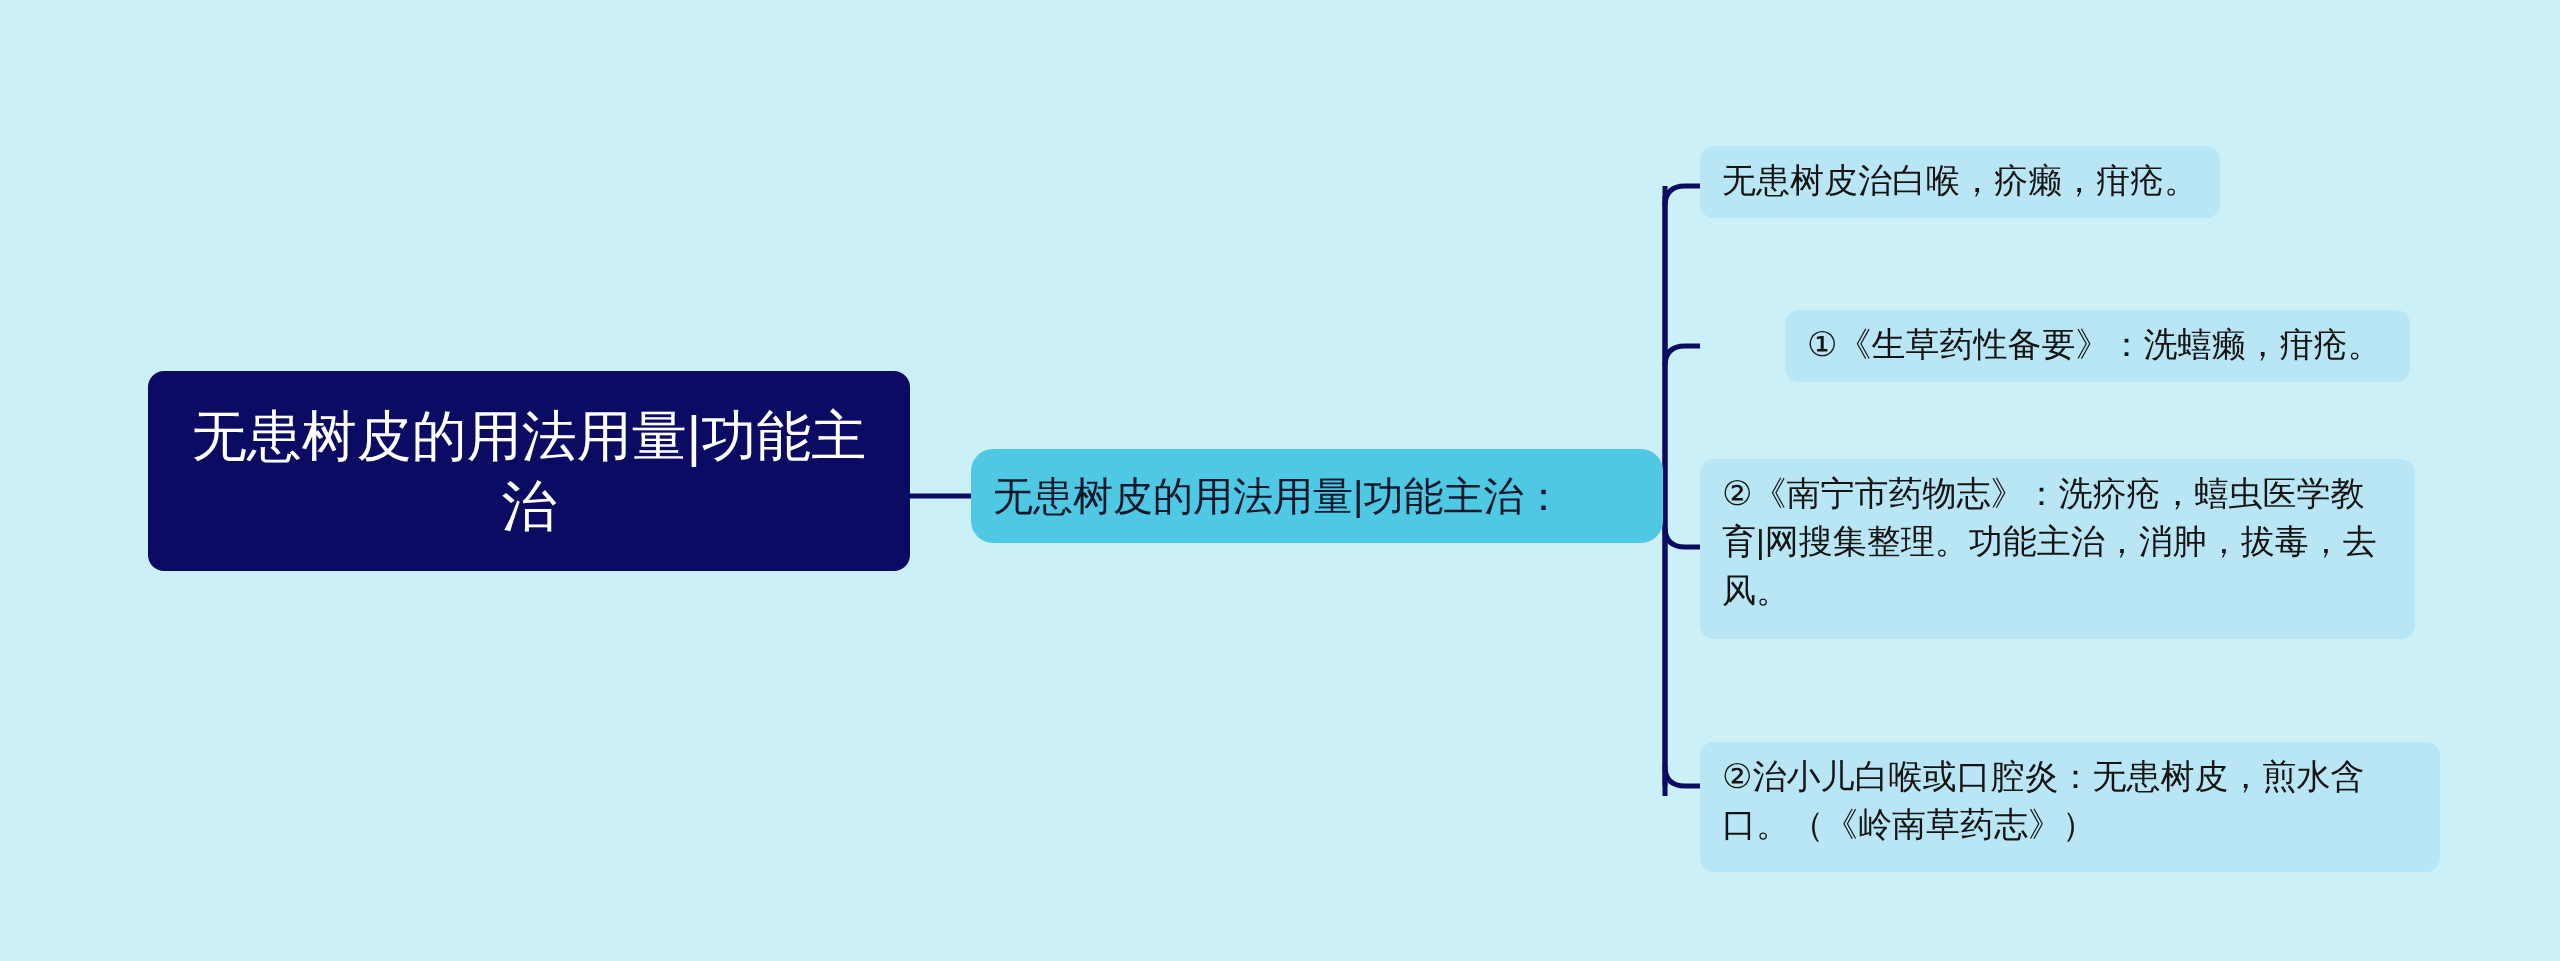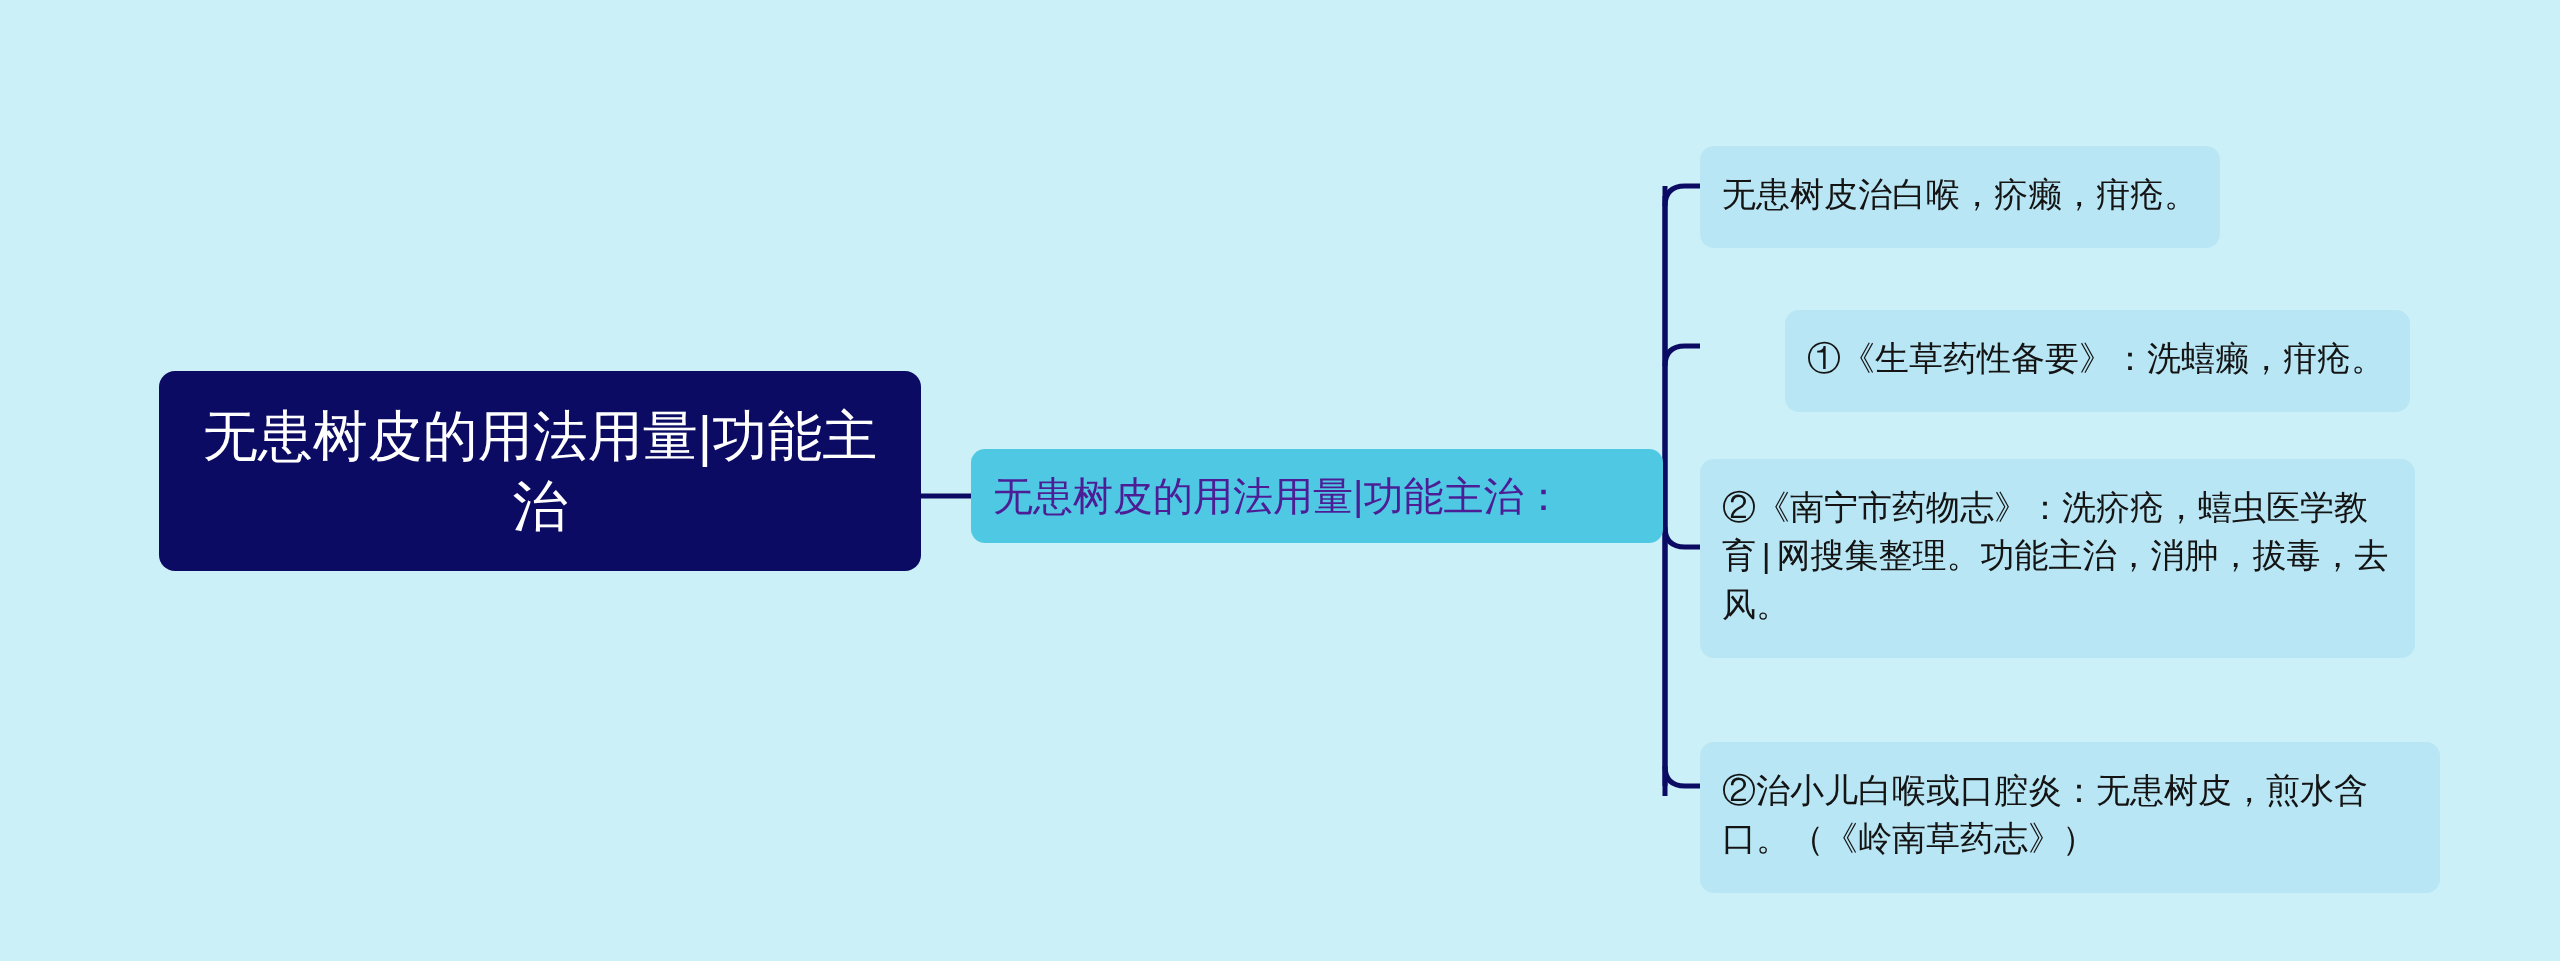--- a/index.html
+++ b/index.html
@@ -48,48 +48,46 @@
     width: 762px;
     height: 200px;
     background: #0b0b63;
     color: #ffffff;
     border-radius: 16px;
     justify-content: center;
     text-align: center;
     font-size: 55px;
     line-height: 1.28;
     padding: 10px 26px;
-    margin-left: 11px;
   }
 
   
   .node-branch {
     left: 971px;
     top: 449px;
     width: 692px;
     height: 94px;
     background: #4fc8e3;
-    color: #4c1d95;
-    border-radius: 14px;
+    color: #0f172a;
+    border-radius: 22px;
     justify-content: center;
     font-size: 40px;
     line-height: 1.25;
     padding: 8px 22px;
   }
 
   
   .node-leaf {
     background: #b9e6f4;
     color: #141414;
     border-radius: 14px;
     font-size: 34px;
     line-height: 1.42;
-    padding: 27px 22px;
+    padding: 10px 22px;
     align-items: flex-start;
-    font-family: Liberation Mono, monospace;
   }
 
   .leaf-1 { left: 1700px; top: 146px;  width: 520px;  min-height: 72px; }
   .leaf-2 { left: 1785px; top: 310px;  width: 625px;  min-height: 72px; }
   .leaf-3 { left: 1700px; top: 459px;  width: 715px;  min-height: 180px; }
   .leaf-4 { left: 1700px; top: 742px;  width: 740px;  min-height: 130px; }
 
   .node-text {
     display: block;
     width: 100%;

